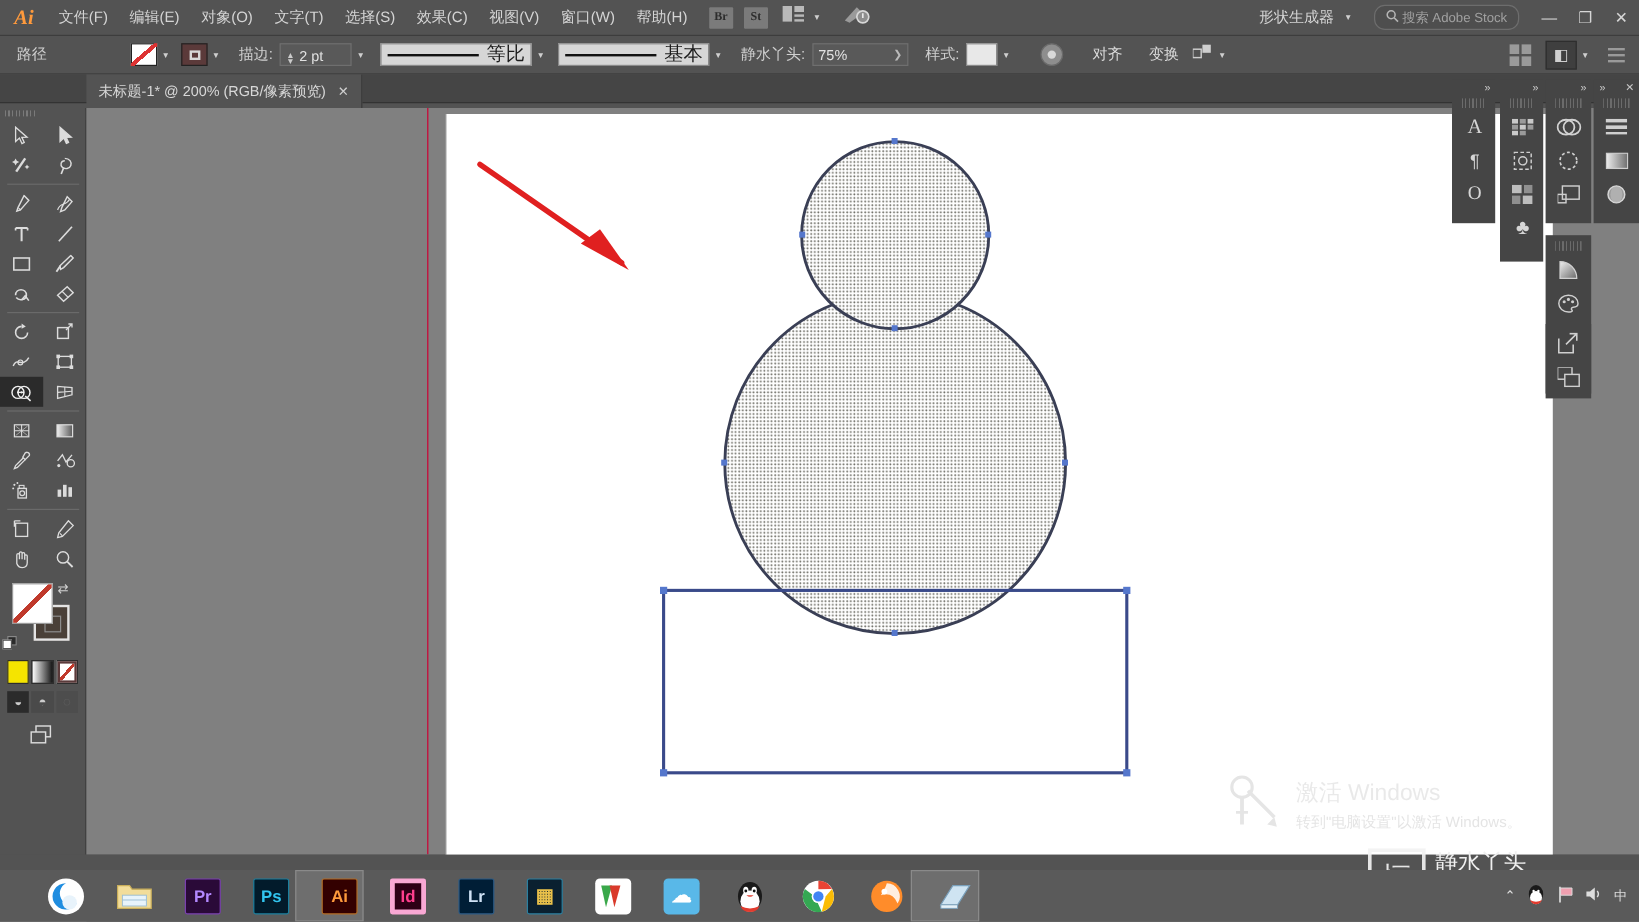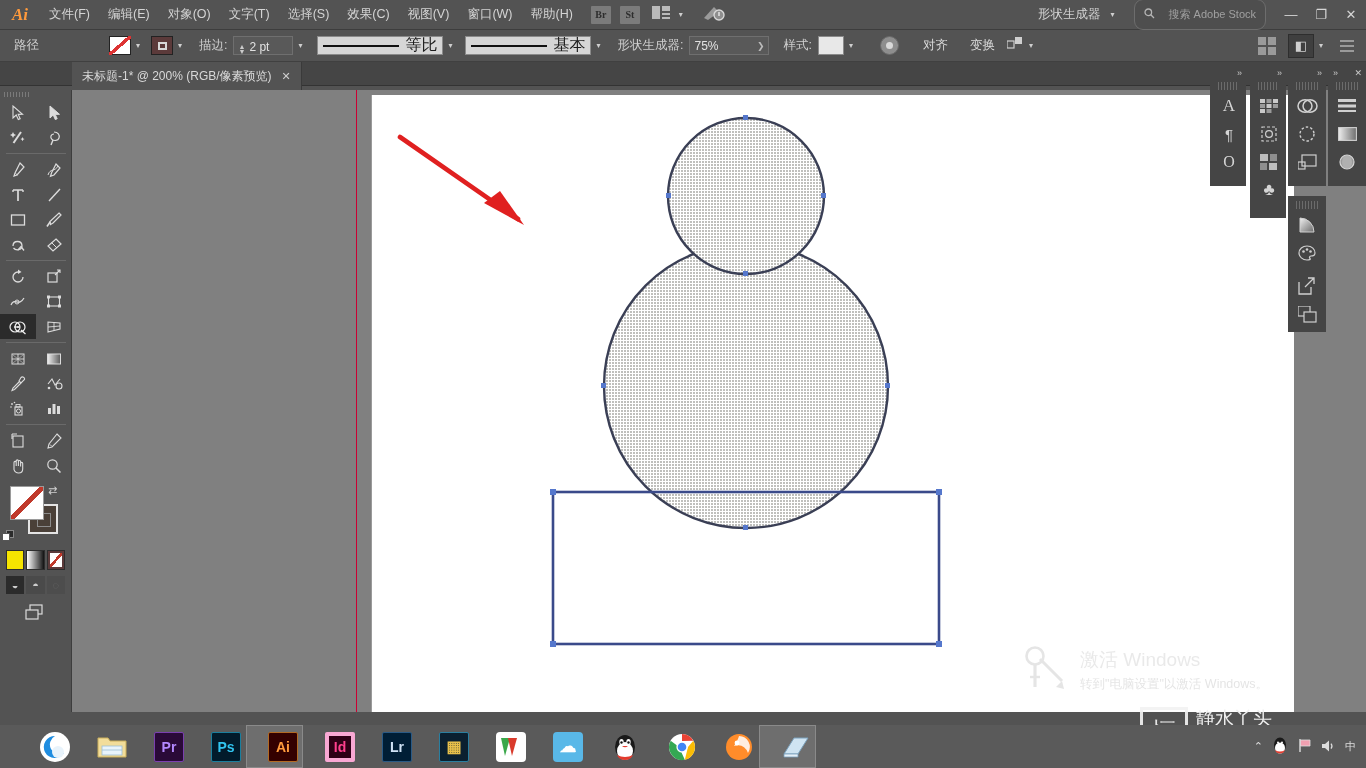--- a/index.html
+++ b/index.html
@@ -30,22 +30,22 @@
     width:20px; height:18px; margin-left:9px; background:#7b7b7b;
     color:#2d2d2d; font-size:10px; font-weight:bold; display:flex;
     align-items:center; justify-content:center; border-radius:1px;
     font-family:"Liberation Serif",serif;
   }
   .ws-switch {
     display:flex; align-items:center; gap:5px; color:#d4d4d4; font-size:12.5px;
     padding:3px 8px;
   }
   .search-box {
-    display:flex; align-items:center; gap:14px; border:1px solid #6d6d6d;
-    border-radius:9px; height:31px; padding:0 9px; color:#a0a0a0; font-size:11px;
+    display:flex; align-items:center; gap:3px; border:1px solid #6d6d6d;
+    border-radius:9px; height:21px; padding:0 9px; color:#a0a0a0; font-size:11px;
     background:#4e4e4e; margin-left:6px;
   }
   .wctrl { display:flex; align-items:center; margin-left:10px; }
   .wctrl div {
     width:30px; height:28px; display:flex; align-items:center; justify-content:center;
     color:#d6d6d6; font-size:13px;
   }
 
   
   .controlbar {
@@ -355,21 +355,21 @@
     <div class="caret">▾</div>
 
     <div style="width:8px"></div>
     <div class="combo">
       <span class="line-preview"></span>
       <span>基本</span>
     </div>
     <div class="caret">▾</div>
 
     <div style="width:12px"></div>
-    <div class="cb-label">形状生成器:</div>
+    <div class="cb-label">静水丫头:</div>
     <div style="width:6px"></div>
     <div class="opacity-field">
       <span>75%</span>
       <span style="font-size:9px;color:#bbb">❯</span>
     </div>
 
     <div style="width:14px"></div>
     <div class="cb-label">样式:</div>
     <div style="width:6px"></div>
     <div class="style-swatch"></div>

